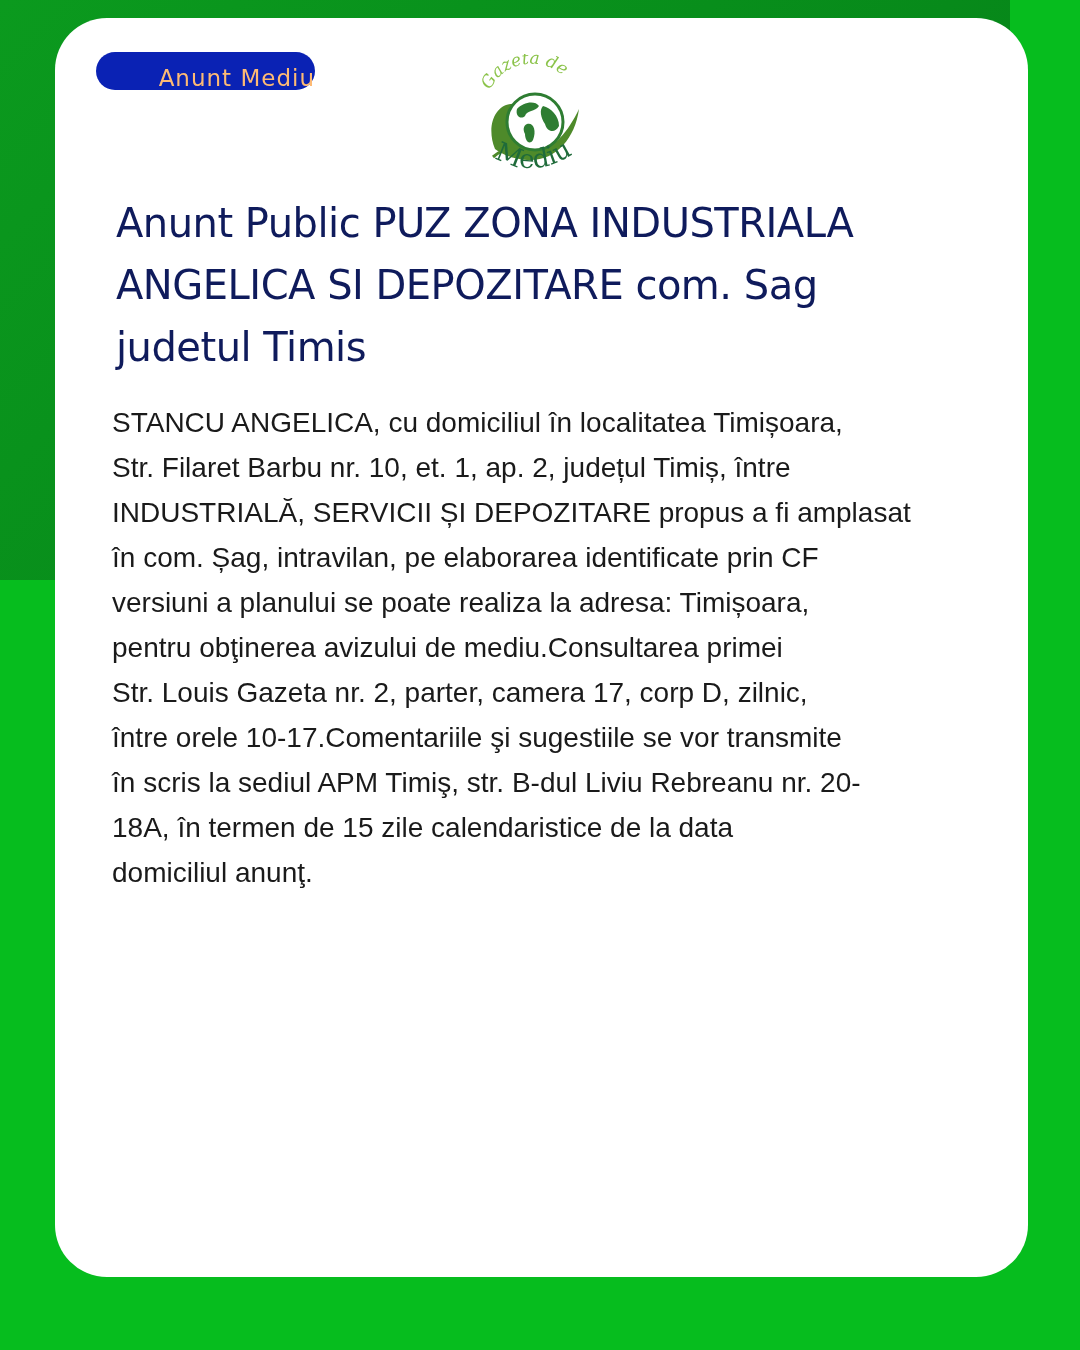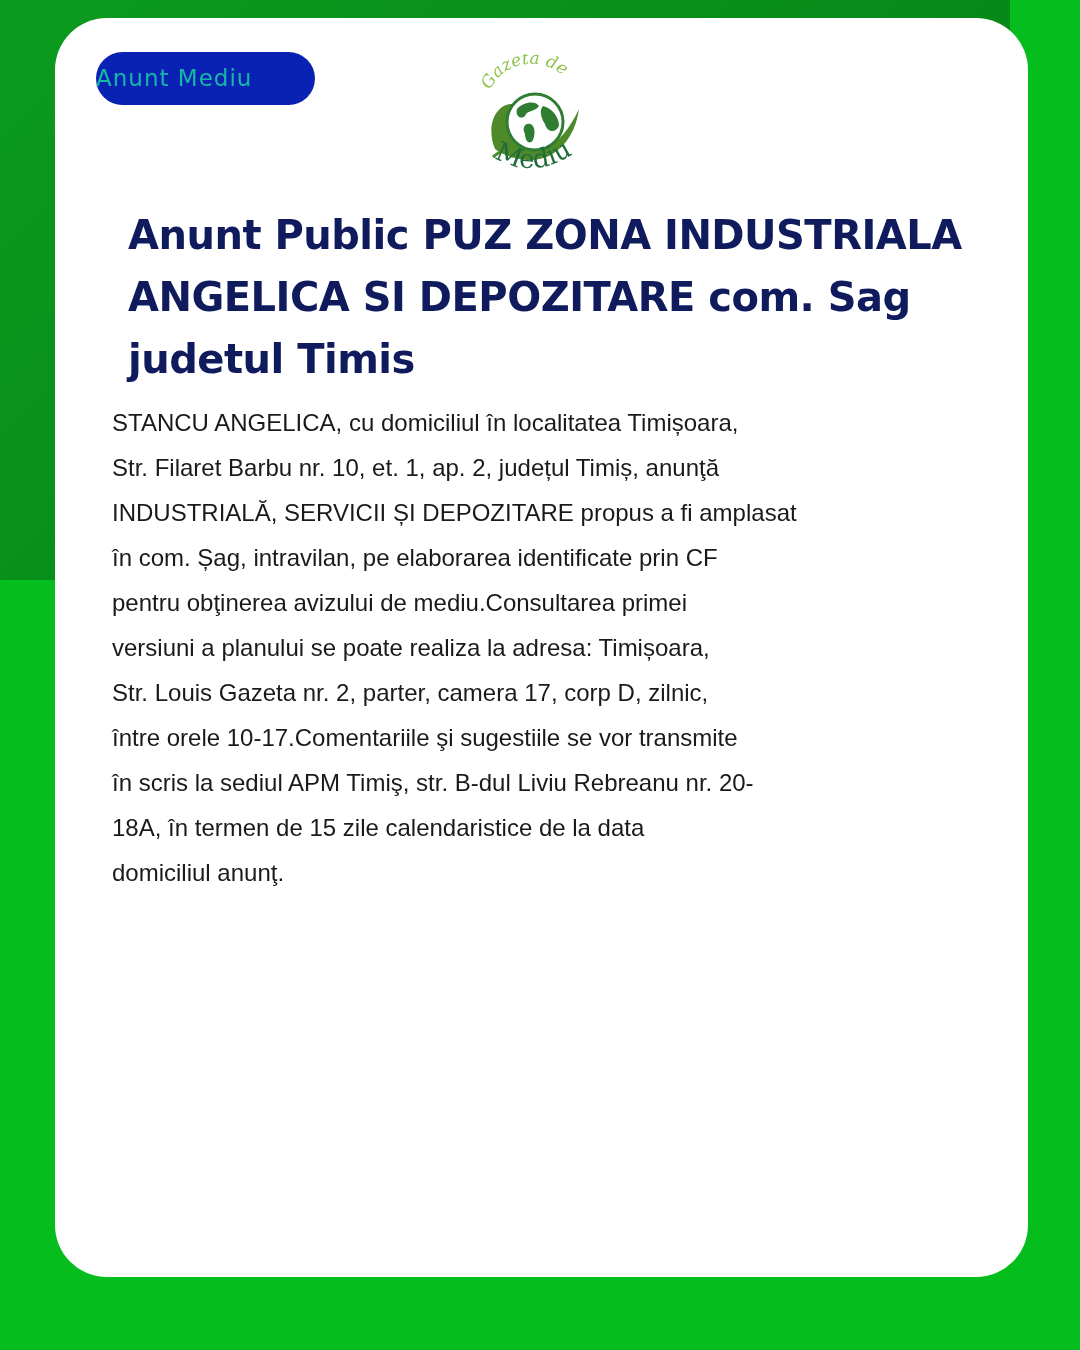--- a/index.html
+++ b/index.html
@@ -10,37 +10,37 @@
     }
     .dark-block {
       position: absolute; left: 0; top: 0; width: 1010px; height: 580px;
       background: linear-gradient(135deg, #0b9a1e 0%, #078a1a 60%, #067a16 100%);
     }
     .card {
       position: absolute; left: 55px; top: 18px; width: 973px; height: 1259px;
       background: #ffffff; border-radius: 52px;
     }
     .badge {
-      position: absolute; left: 41px; top: 34px; width: 219px; height: 53px;
-      background: #0a22b4; border-radius: 27px; color: #14b8a6;
-      font-size: 23px; letter-spacing: 1px; line-height: 53px; text-align: left;
+      position: absolute; left: 41px; top: 34px; width: 219px; height: 38px;
+      background: #0a22b4; border-radius: 27px; color: #fdba74;
+      font-size: 23px; letter-spacing: 1px; line-height: 53px; text-align: right;
       font-family: "DejaVu Sans", sans-serif;
     }
     .logo {
       position: absolute; left: 420px; top: 36px; width: 110px; height: 136px;
     }
     .title {
       position: absolute; left: 57px; top: 170px; width: 880px;
-      color: #0f1b5c; font-weight: bold; font-size: 40px; line-height: 62px;
+      color: #0f1b5c; font-weight: normal; font-size: 40px; line-height: 62px;
       font-family: "DejaVu Sans", sans-serif; letter-spacing: -0.5px;
-      margin: 16px;
+      margin: 4px;
     }
     .body-text {
       position: absolute; left: 57px; top: 382px; width: 870px;
-      color: #1a1a1a; font-size: 24px; line-height: 45px;
+      color: #1a1a1a; font-size: 28px; line-height: 45px;
       font-family: "Liberation Sans", sans-serif; margin: 0;
     }
     .body-text span { display: block; white-space: nowrap; }
   </style>
 </head>
 <body>
 
 <div class="dark-block"></div>
 
 <div class="card">
@@ -69,24 +69,24 @@
   </div>
 
   <h1 class="title">
     <span style="display:block">Anunt Public PUZ ZONA INDUSTRIALA</span>
     <span style="display:block">ANGELICA SI DEPOZITARE com. Sag</span>
     <span style="display:block">judetul Timis</span>
   </h1>
 
   <p class="body-text">
     <span>STANCU ANGELICA, cu domiciliul în localitatea Timișoara,</span>
-    <span>Str. Filaret Barbu nr. 10, et. 1, ap. 2, județul Timiș, anunţă</span>
+    <span>Str. Filaret Barbu nr. 10, et. 1, ap. 2, județul Timiș, între</span>
     <span>INDUSTRIALĂ, SERVICII ȘI DEPOZITARE propus a fi amplasat</span>
     <span>în com. Șag, intravilan, pe elaborarea identificate prin CF</span>
+    <span>versiuni a planului se poate realiza la adresa: Timișoara,</span>
     <span>pentru obţinerea avizului de mediu.Consultarea primei</span>
-    <span>versiuni a planului se poate realiza la adresa: Timișoara,</span>
     <span>Str. Louis Gazeta nr. 2, parter, camera 17, corp D, zilnic,</span>
     <span>între orele 10-17.Comentariile şi sugestiile se vor transmite</span>
     <span>în scris la sediul APM Timiş, str. B-dul Liviu Rebreanu nr. 20-</span>
     <span>18A, în termen de 15 zile calendaristice de la data</span>
     <span>domiciliul anunţ.</span>
   </p>
 </div>
 
 </body></html>

